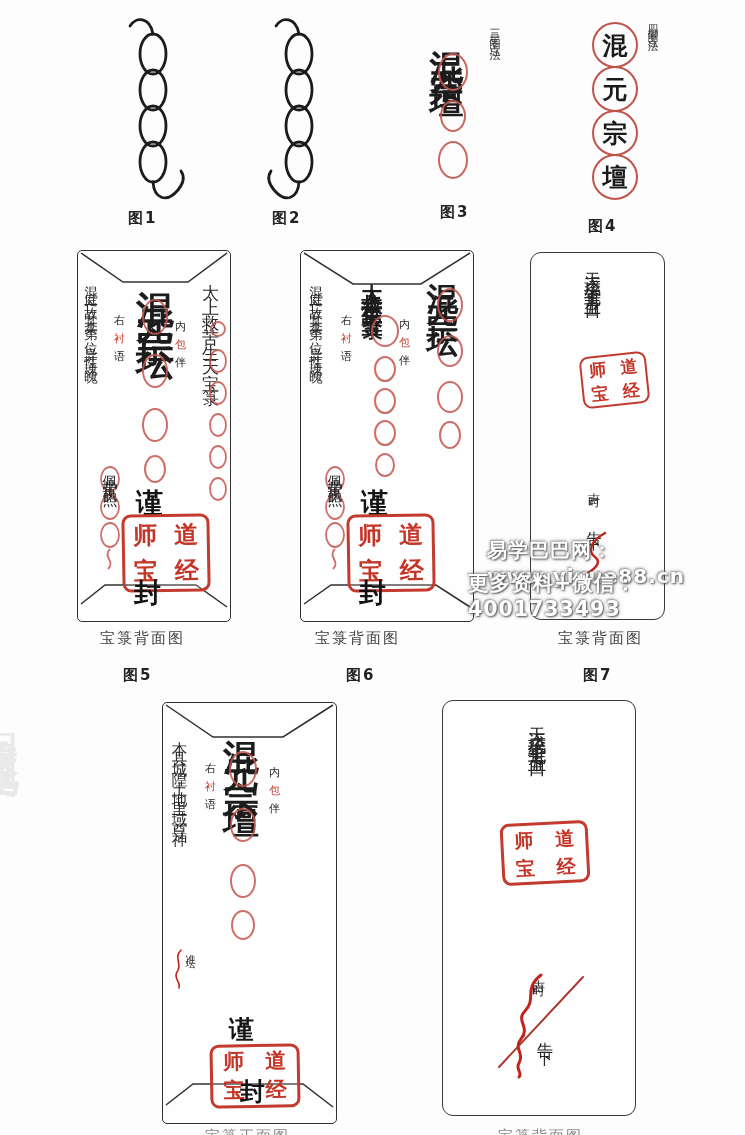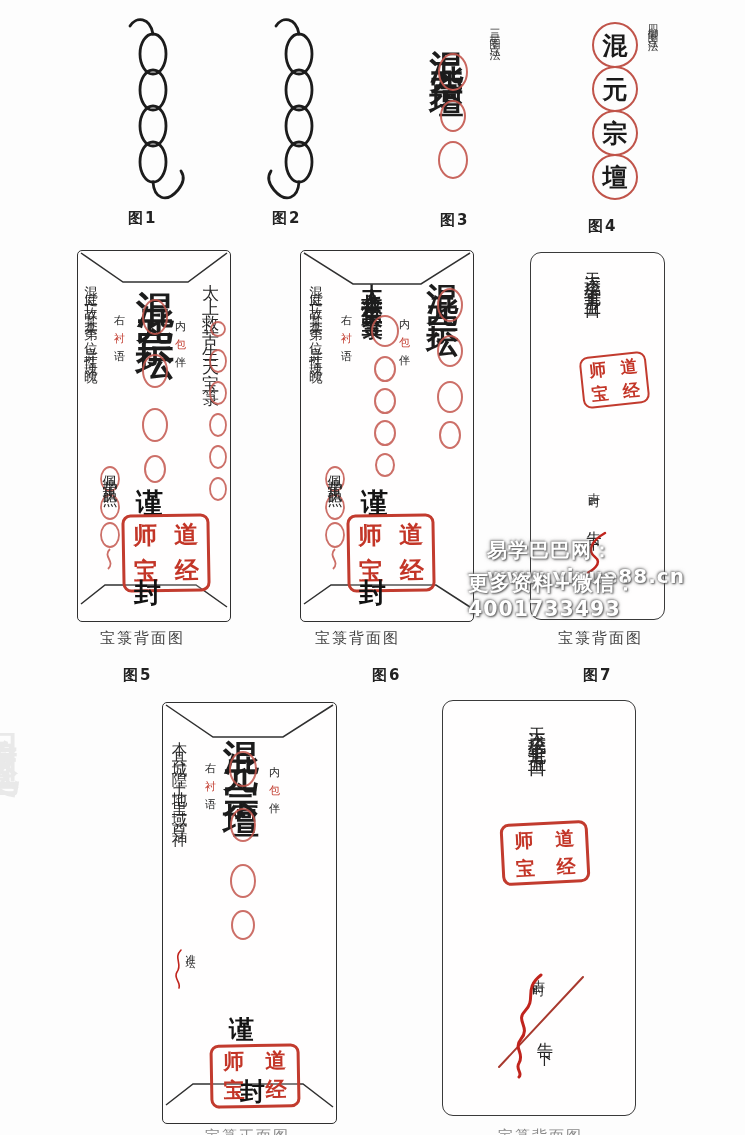--- a/index.html
+++ b/index.html
@@ -88,21 +88,21 @@
   <div class="circ" style="left:592px;top:110px;">
     <span>宗</span>
     </div>
   <div class="circ" style="left:592px;top:154px;">
     <span>壇</span>
     </div>
   <div class="vtext anno" style="left:648px;top:16px;font-size:10.5px;letter-spacing:4px;">四御圈点法</div>
 
   <div class="figlab" style="left:128px;top:209px;">图1</div>
   <div class="figlab" style="left:272px;top:209px;">图2</div>
-  <div class="figlab" style="left:440px;top:211px;">图3</div>
+  <div class="figlab" style="left:440px;top:203px;">图3</div>
   <div class="figlab" style="left:588px;top:217px;">图4</div>
 
   <div class="env" style="left:77px;top:250px;width:152px;height:370px;">
     <svg class="flaps" viewBox="0 0 152 370">
       <g fill="none" stroke="#303030" stroke-width="1.5">
         <polyline points="3,2 45,31 110,31 149,2"></polyline>
         <polyline points="3,353 27,334 118,334 149,356"></polyline>
       </g>
     </svg>
     <div class="vtext hand" style="left:6px;top:24px;font-size:13.5px;letter-spacing:7px;">混庭亡故某某第一位异性魂魄</div>
@@ -223,21 +223,21 @@
     <div class="vtext hand" style="left:55px;top:266px;font-size:15px;letter-spacing:7px;">告下</div>
     <svg class="chain" style="left:44px;top:276px;width:36px;height:56px;" viewBox="0 0 36 56">
       <path d="M30 4 C16 12 12 22 20 28 C28 34 18 42 8 46 C4 48 6 52 12 52" fill="none" stroke="#c0241d" stroke-width="2.5" stroke-linecap="round"></path>
     </svg>
   </div>
 
   <div class="cap" style="left:100px;top:629px;">宝箓背面图</div>
   <div class="cap" style="left:315px;top:629px;">宝箓背面图</div>
   <div class="cap" style="left:558px;top:629px;">宝箓背面图</div>
   <div class="figlab" style="left:123px;top:666px;">图5</div>
-  <div class="figlab" style="left:372px;top:666px;">图6</div>
+  <div class="figlab" style="left:346px;top:666px;">图6</div>
   <div class="figlab" style="left:583px;top:666px;">图7</div>
 
   <div class="env" style="left:162px;top:702px;width:173px;height:420px;">
     <svg class="flaps" viewBox="0 0 173 420">
       <g fill="none" stroke="#303030" stroke-width="1.5">
         <polyline points="3,2 50,34 120,34 170,2"></polyline>
         <polyline points="3,402 30,381 140,381 170,404"></polyline>
       </g>
     </svg>
     <div class="vtext hand" style="left:8px;top:26px;font-size:15.5px;letter-spacing:10px;">本县城隍土地里域尊神</div>

